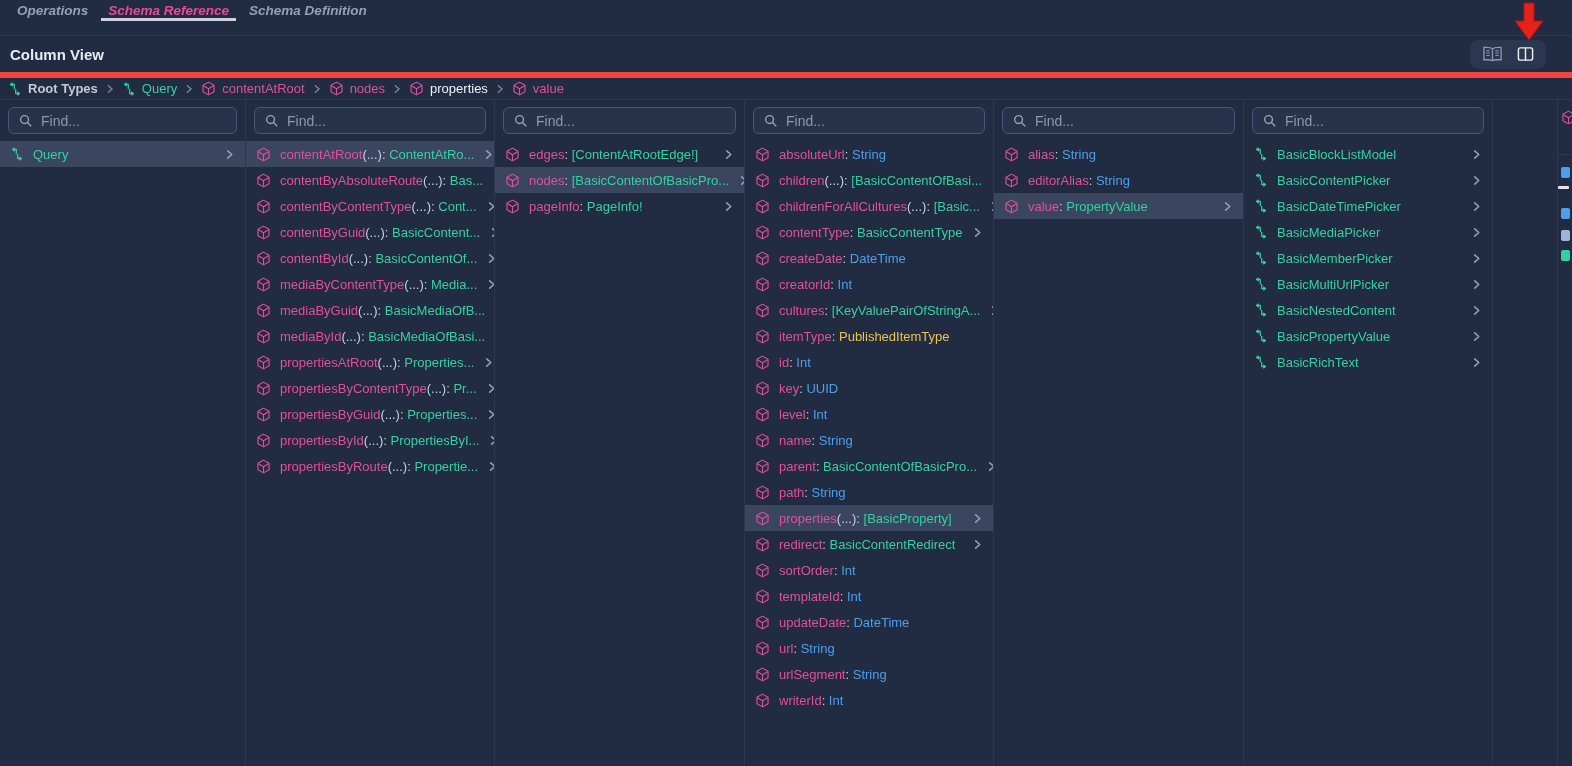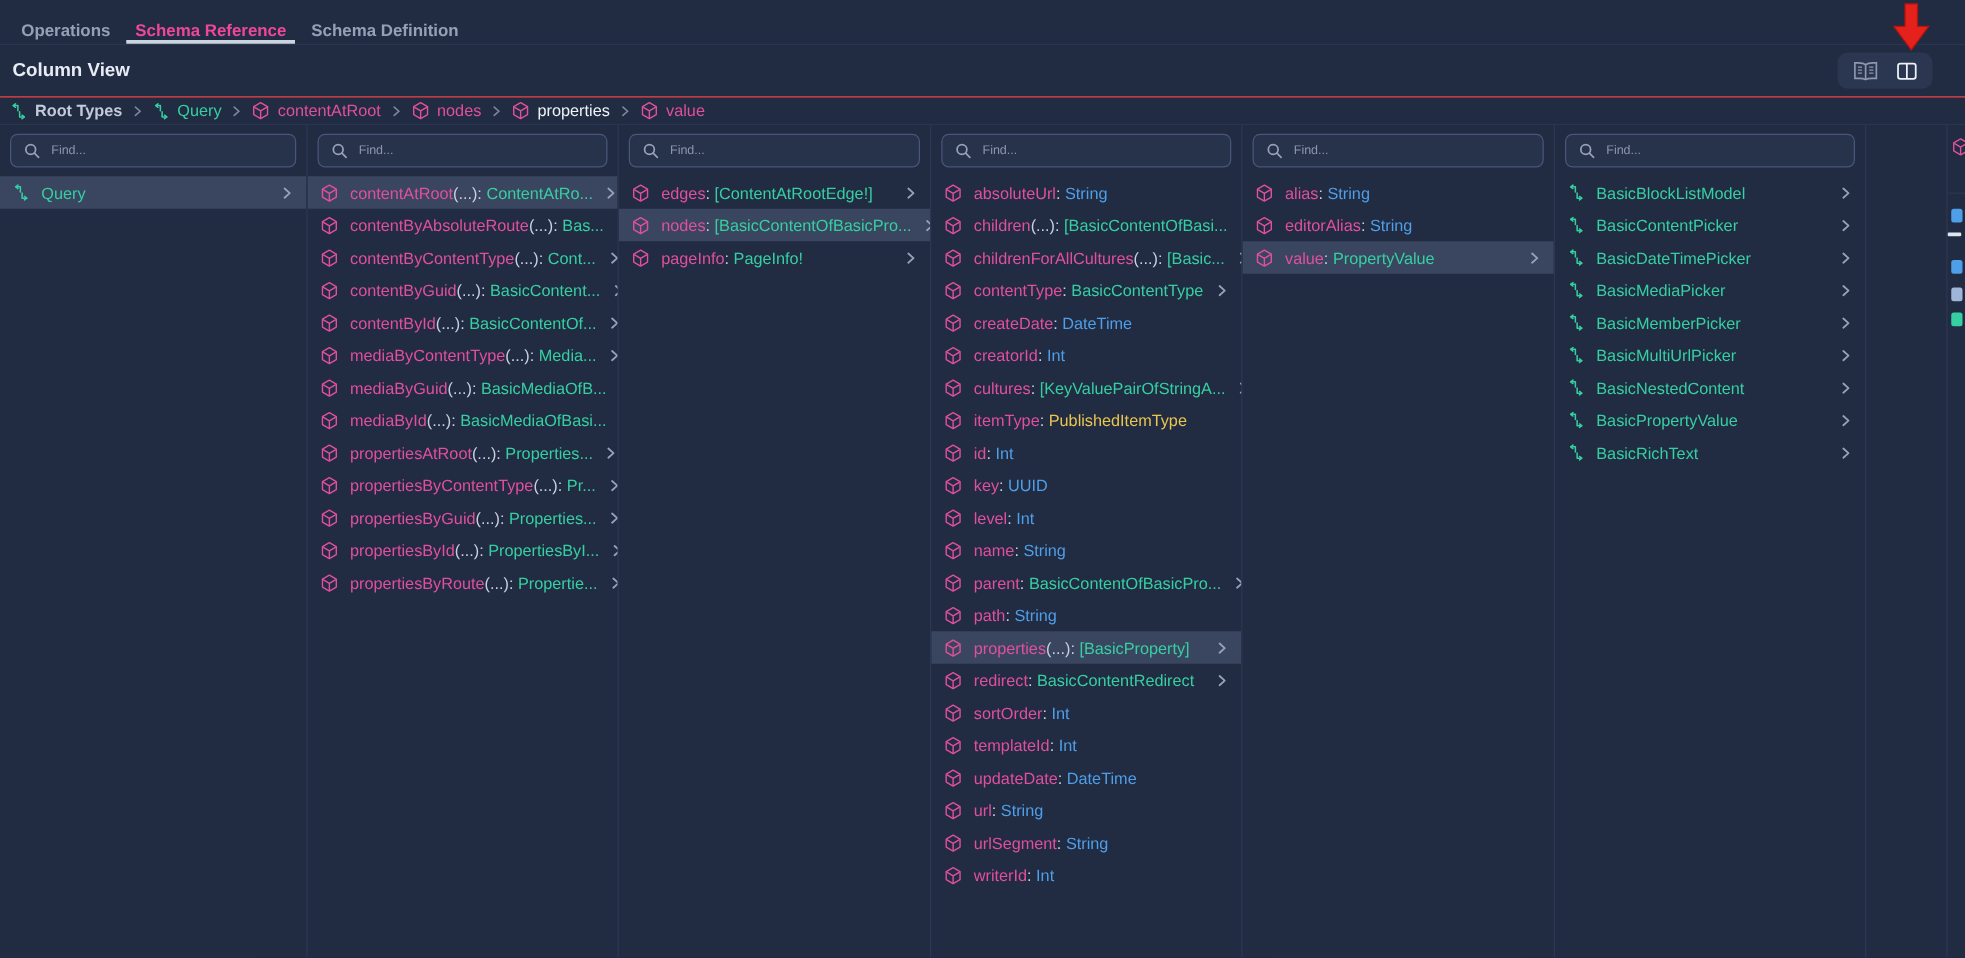--- a/index.html
+++ b/index.html
@@ -5,33 +5,33 @@
   * { margin:0; padding:0; box-sizing:border-box; }
   html,body { width:1572px; height:766px; overflow:hidden; }
   body {
     background:#212b42;
     font-family:"Liberation Sans", sans-serif;
     color:#e7ecf4;
     position:relative;
   }
   
   .tabbar {
-    height:36px; display:flex; align-items:flex-end;
-    border-bottom:1px solid #2a3550; padding-left:7px;
+    height:36px; display:flex; align-items:flex-start;
+    border-bottom:1px solid #2a3550; padding-left:7px;font-style:italic;
   }
   .tab {
     display:flex; align-items:center; padding:0 7px; margin:0 3px;
     font-size:13.5px; font-weight:700; color:#95a0b5; cursor:pointer;
     border-bottom:3px solid transparent; padding-top:3px;
   }
   .tab.active { color:#ec4899; border-bottom-color:#ccd3e1; }
   
   .view-header {
     height:42px; display:flex; align-items:center;
-    border-bottom:1px solid #ef4444; padding:0 26px 0 10px;
+    border-bottom:6px solid #ef4444; padding:0 26px 0 10px;
   }
   .view-title { font-size:15px; font-weight:700; color:#e7ecf4; }
   .header-actions {
     margin-left:auto; display:flex; align-items:center; gap:14px;
     background:#2b3650; border-radius:8px; height:29px; padding:0 12px;
   }
   .header-actions .hicon { display:flex; align-items:center; cursor:pointer; }
   
   .breadcrumb {
     height:22px; display:flex; align-items:center; gap:7px;
@@ -49,21 +49,21 @@
     border-right:1px solid #2c3752; height:100%;
     display:flex; flex-direction:column; overflow:hidden; flex:none;
   }
   .searchbox {
     margin:7px 8px 5px; height:27px; flex:none;
     background:#27324b; border:1px solid #49567a; border-radius:6px;
     display:flex; align-items:center; gap:9px; padding:0 10px;
   }
   .searchbox input {
     background:transparent; border:none; outline:none; width:100%;
-    font-family:"Liberation Sans", sans-serif; font-size:10px; color:#dfe5ef;
+    font-family:"Liberation Sans", sans-serif; font-size:14px; color:#dfe5ef;
   }
   .searchbox input::placeholder { color:#8d97ad; }
   .rows { margin-top:2px; }
   .row {
     height:26px; display:flex; align-items:center; gap:9px;
     padding:0 10px; font-size:13px; cursor:pointer; white-space:nowrap;
   }
   .row.selected { background:#3a4660; }
   .row .ricon { display:flex; align-items:center; flex:none; }
   .row .chev { margin-left:auto; display:flex; align-items:center; flex:none; }

